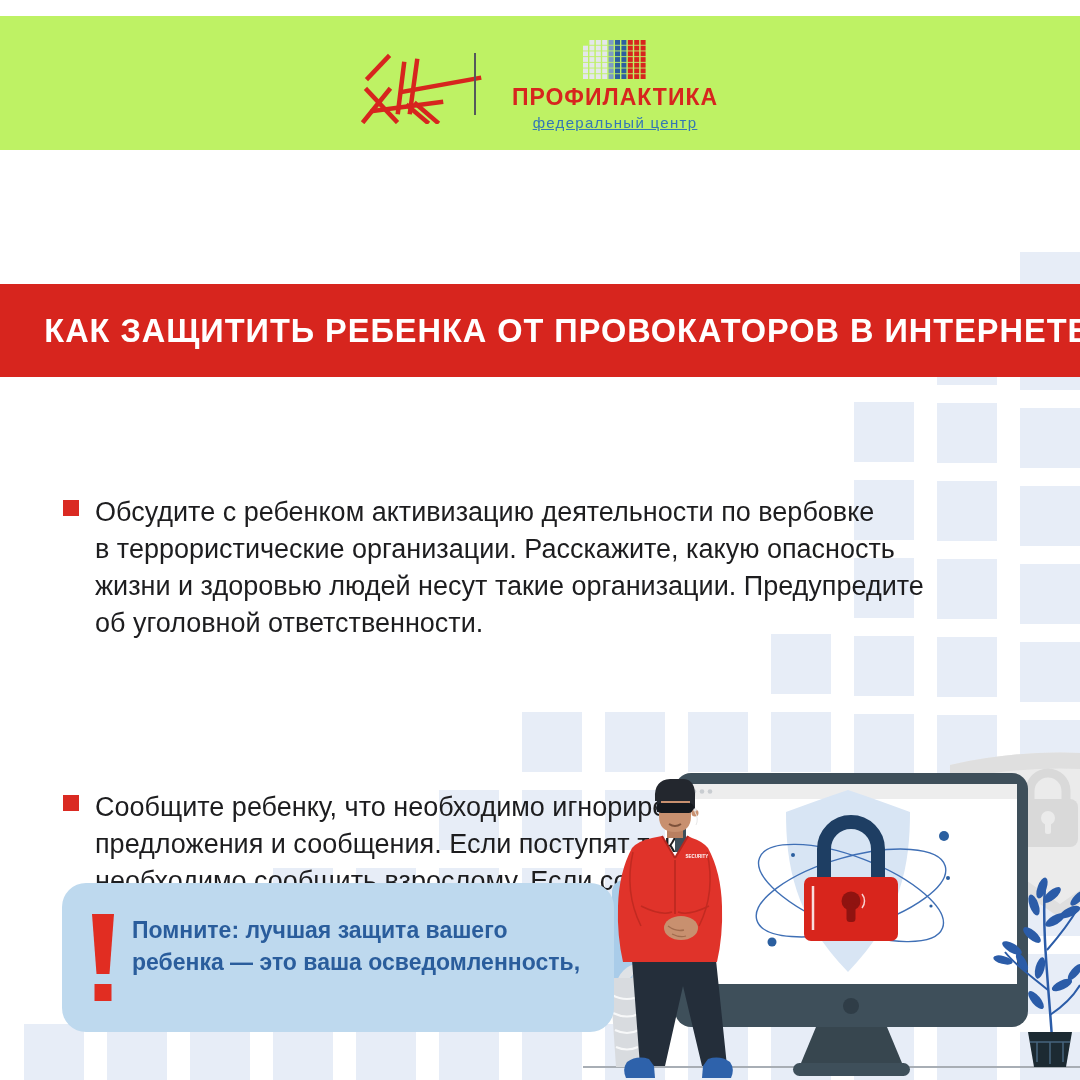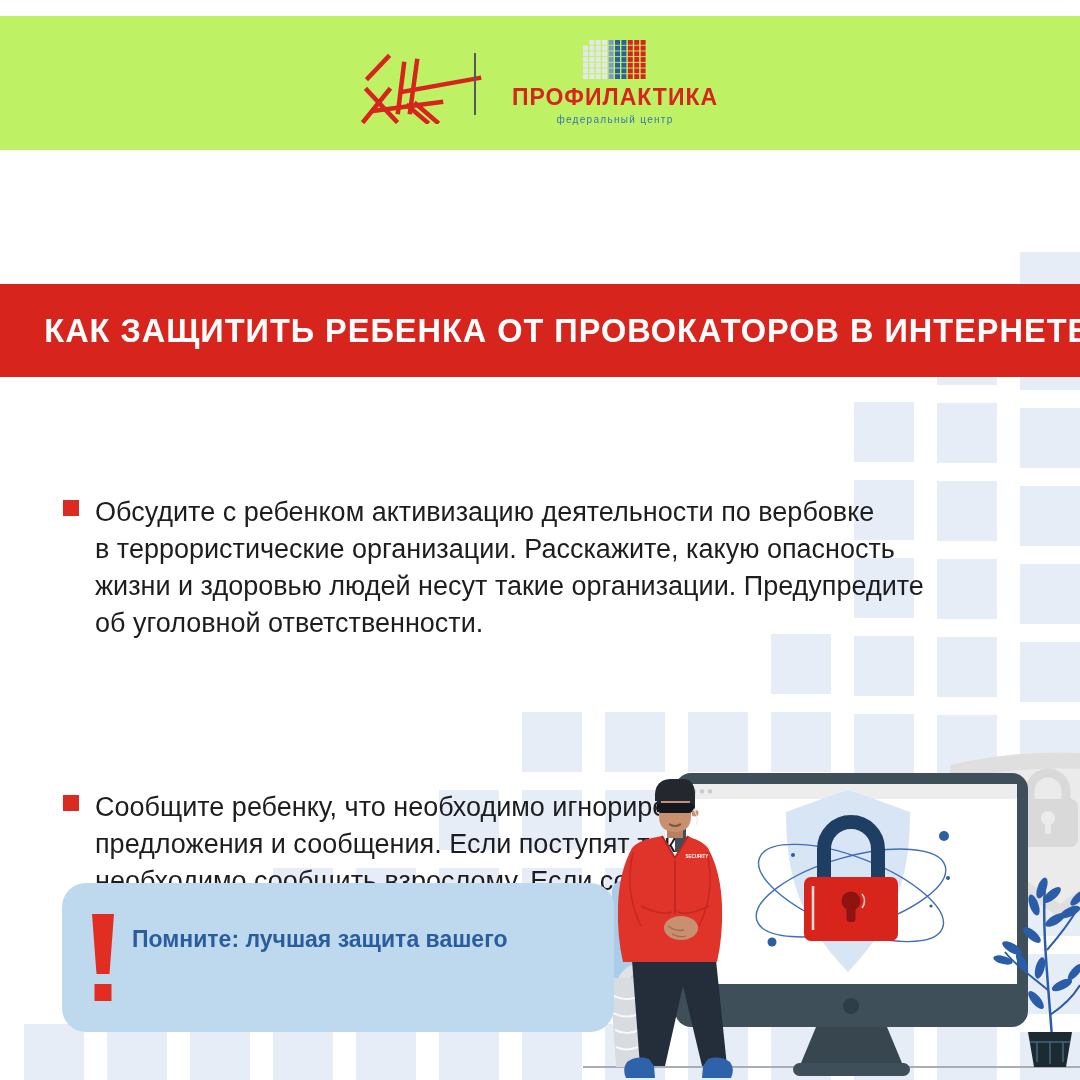--- a/index.html
+++ b/index.html
@@ -9,21 +9,21 @@
   }
   
   .bg-sq{position:absolute;width:60px;height:60px;background:#e7edf7;}
   
   .header{position:absolute;left:0;top:0;width:1080px;height:134px;background:#bef264;margin-top:16px;}
   .chair-logo{position:absolute;left:352px;top:30px;}
   .logo-divider{position:absolute;left:474px;top:37px;width:2px;height:62px;background:#55585c;}
   .center-logo{position:absolute;left:500px;top:22px;width:230px;text-align:center;}
   .logo-grid{display:block;margin:2px auto 4px auto;}
   .logo-title{font-weight:bold;font-size:23px;letter-spacing:1px;color:#d7251e;white-space:nowrap;}
-  .logo-subtitle{font-size:10px;letter-spacing:1.3px;color:#3577b5;margin-top:3px;white-space:nowrap;}
+  .logo-subtitle{font-size:15px;letter-spacing:1.3px;color:#3577b5;margin-top:3px;white-space:nowrap;text-decoration:underline;}
   
   .banner{
     position:absolute;left:0;top:134px;width:1080px;height:93px;background:#d7251e;
     display:flex;align-items:center;
   }
   .banner-title{
     color:#ffffff;font-weight:bold;font-size:33px;letter-spacing:1px;
     padding-left:45px;white-space:nowrap;transform:scaleX(0.985);transform-origin:left center;
   }
   
@@ -34,21 +34,21 @@
   
   .callout{
     position:absolute;left:62px;top:883px;width:552px;height:149px;
     background:#bed9ee;border-radius:24px;z-index:6;
   }
   .callout-icon{position:absolute;left:28px;top:31px;}
   .callout-text{
     position:absolute;left:70px;top:31px;
     color:#2a5d9c;font-weight:bold;font-size:23px;line-height:32px;
   }
-  .callout-text div{white-space:nowrap;margin-top:9px;}
+  .callout-text div{white-space:nowrap;}
   .scene{position:absolute;left:0;top:0;width:1080px;height:1080px;z-index:4;}
   .hdr{z-index:2;position:relative;}
 </style>
 </head>
 <body>
 
 <div id="bg-layer">
     <div class="bg-sq" style="left: 24px; top: 1024px;"></div>
     <div class="bg-sq" style="left: 107px; top: 946px;"></div>
     <div class="bg-sq" style="left: 107px; top: 1024px;"></div>
@@ -355,14 +355,15 @@
     </div>
 </div>
 
 <div class="callout">
   <svg class="callout-icon" width="26" height="88" viewBox="0 0 26 88">
     <path d="M2,0 L24,0 L19.5,60 L6.5,60 Z" fill="#e12d22"></path>
     <rect x="4.5" y="70" width="17" height="17" fill="#e12d22"></rect>
   </svg>
   <div class="callout-text">
       <div>Помните: лучшая защита вашего</div>
+      <div>ребенка — это ваша осведомленность,</div>
     </div>
 </div>
 
 </body></html>

